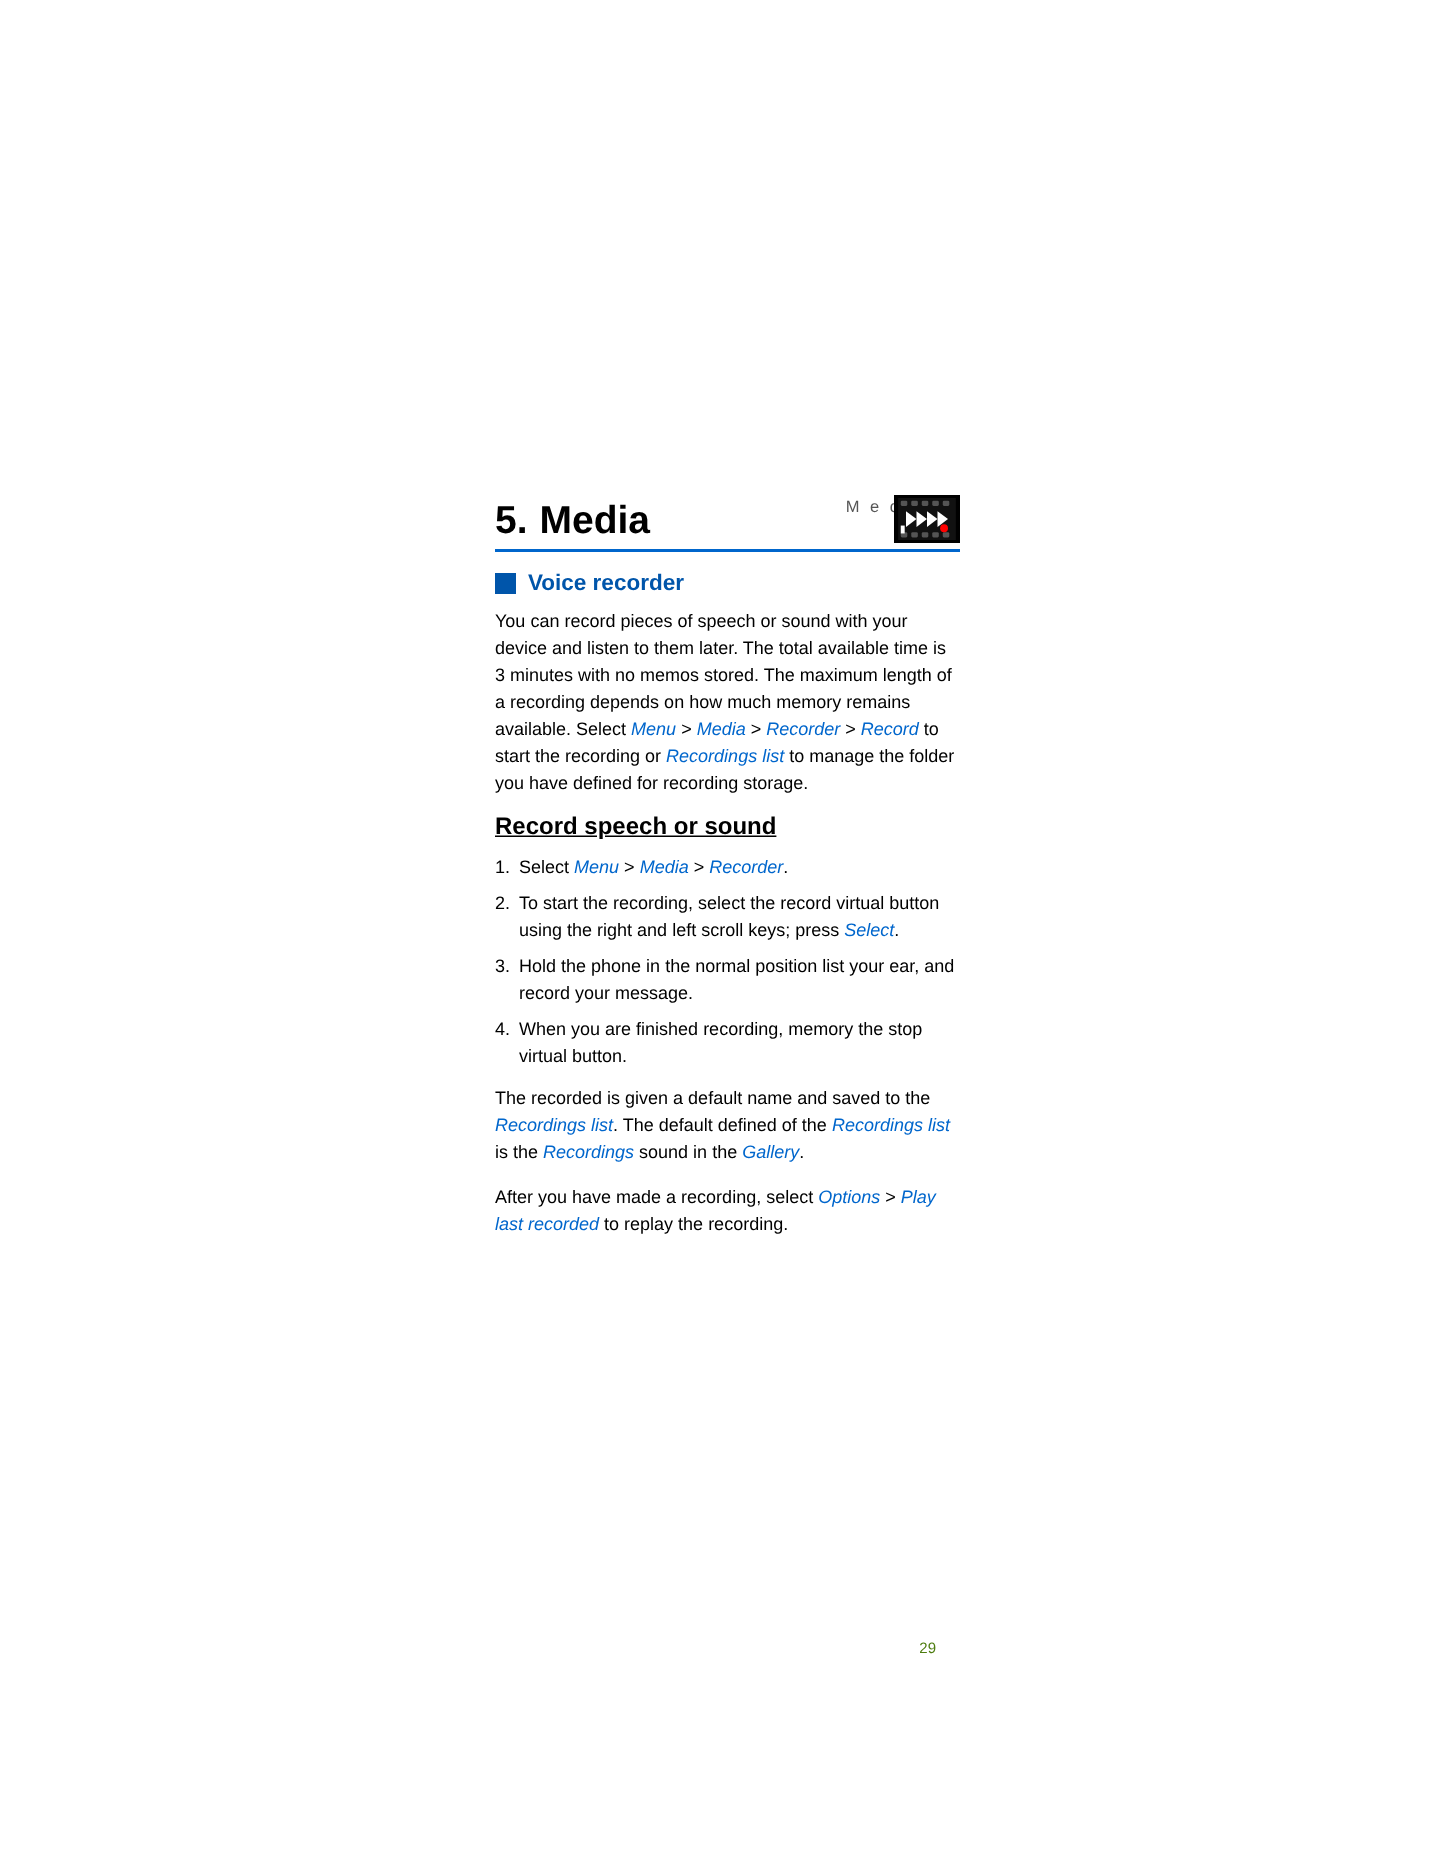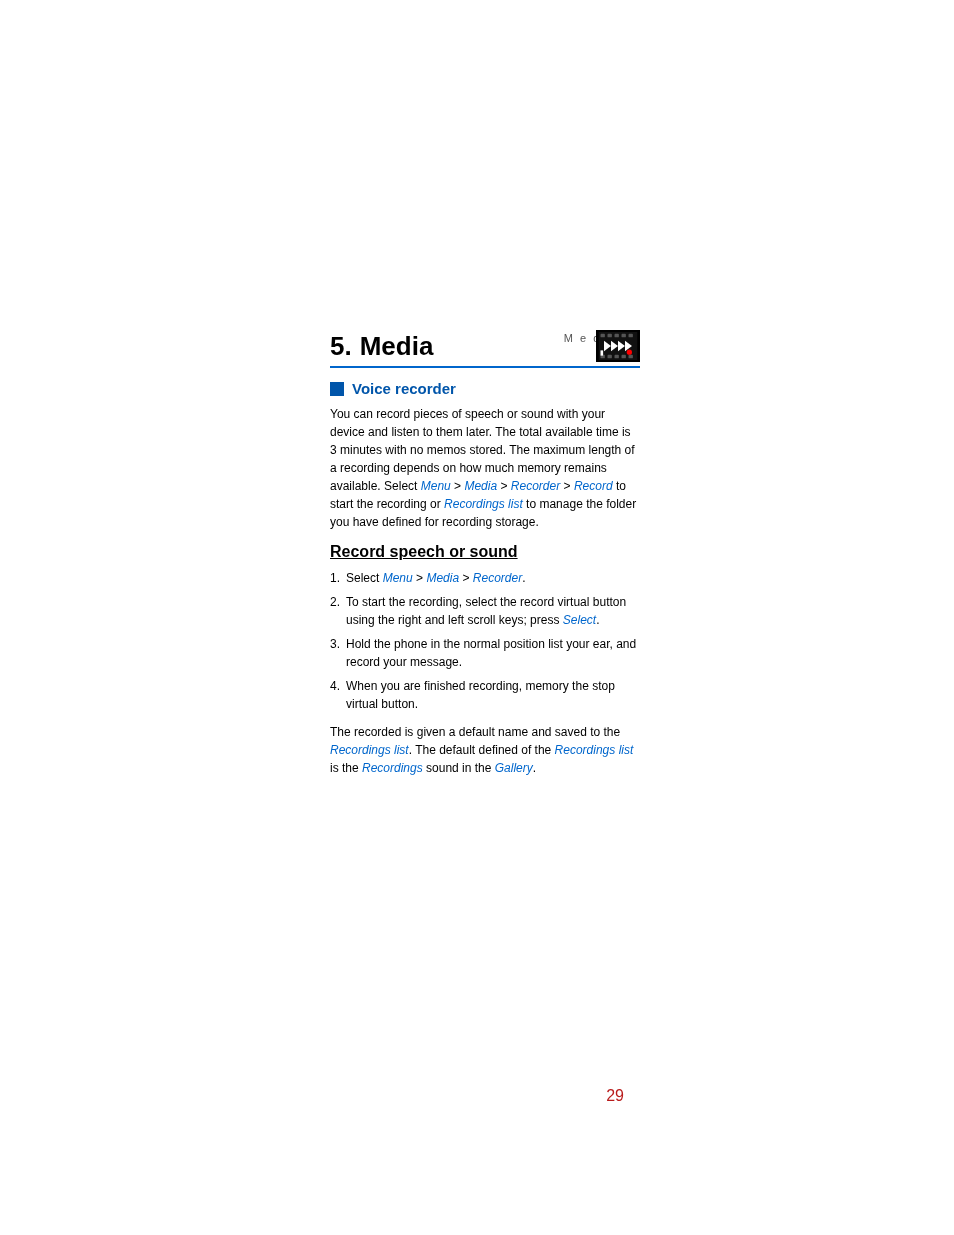--- a/index.html
+++ b/index.html
@@ -126,22 +126,22 @@
 
     .list-number {
       flex-shrink: 0;
       font-size: 12px;
     }
 
     .page-number {
       position: absolute;
       bottom: 130px;
       right: 330px;
-      font-size: 16px;
-      color: #b91c1c;
+      font-size: 10px;
+      color: #4d7c0f;
     }
   </style>
 </head>
 <body>
 
 <div class="page-container">
 
   <div class="media-label">M e d i a</div>
 
   <div class="content-area">
@@ -211,18 +211,21 @@
       <li>
         <span class="list-number">4.</span>
         <span>When you are finished recording, memory the stop virtual button.</span>
       </li>
     </ol>
 
     <div class="body-text">
       <span>The recorded is given a default name and saved to the </span><a class="link">Recordings list</a><span>. The default defined of the </span><a class="link">Recordings list</a><span> is the </span><a class="link">Recordings</a><span> sound in the </span><a class="link">Gallery</a><span>.</span>
     </div>
 
+    <div class="body-text">
+      <span>After you have made a recording, select </span><a class="link">Options</a><span> &gt; </span><a class="link">Play last recorded</a><span> to replay the recording.</span>
+    </div>
 
   </div>
 
   <div class="page-number">29</div>
 
 </div>
 
 </body></html>

